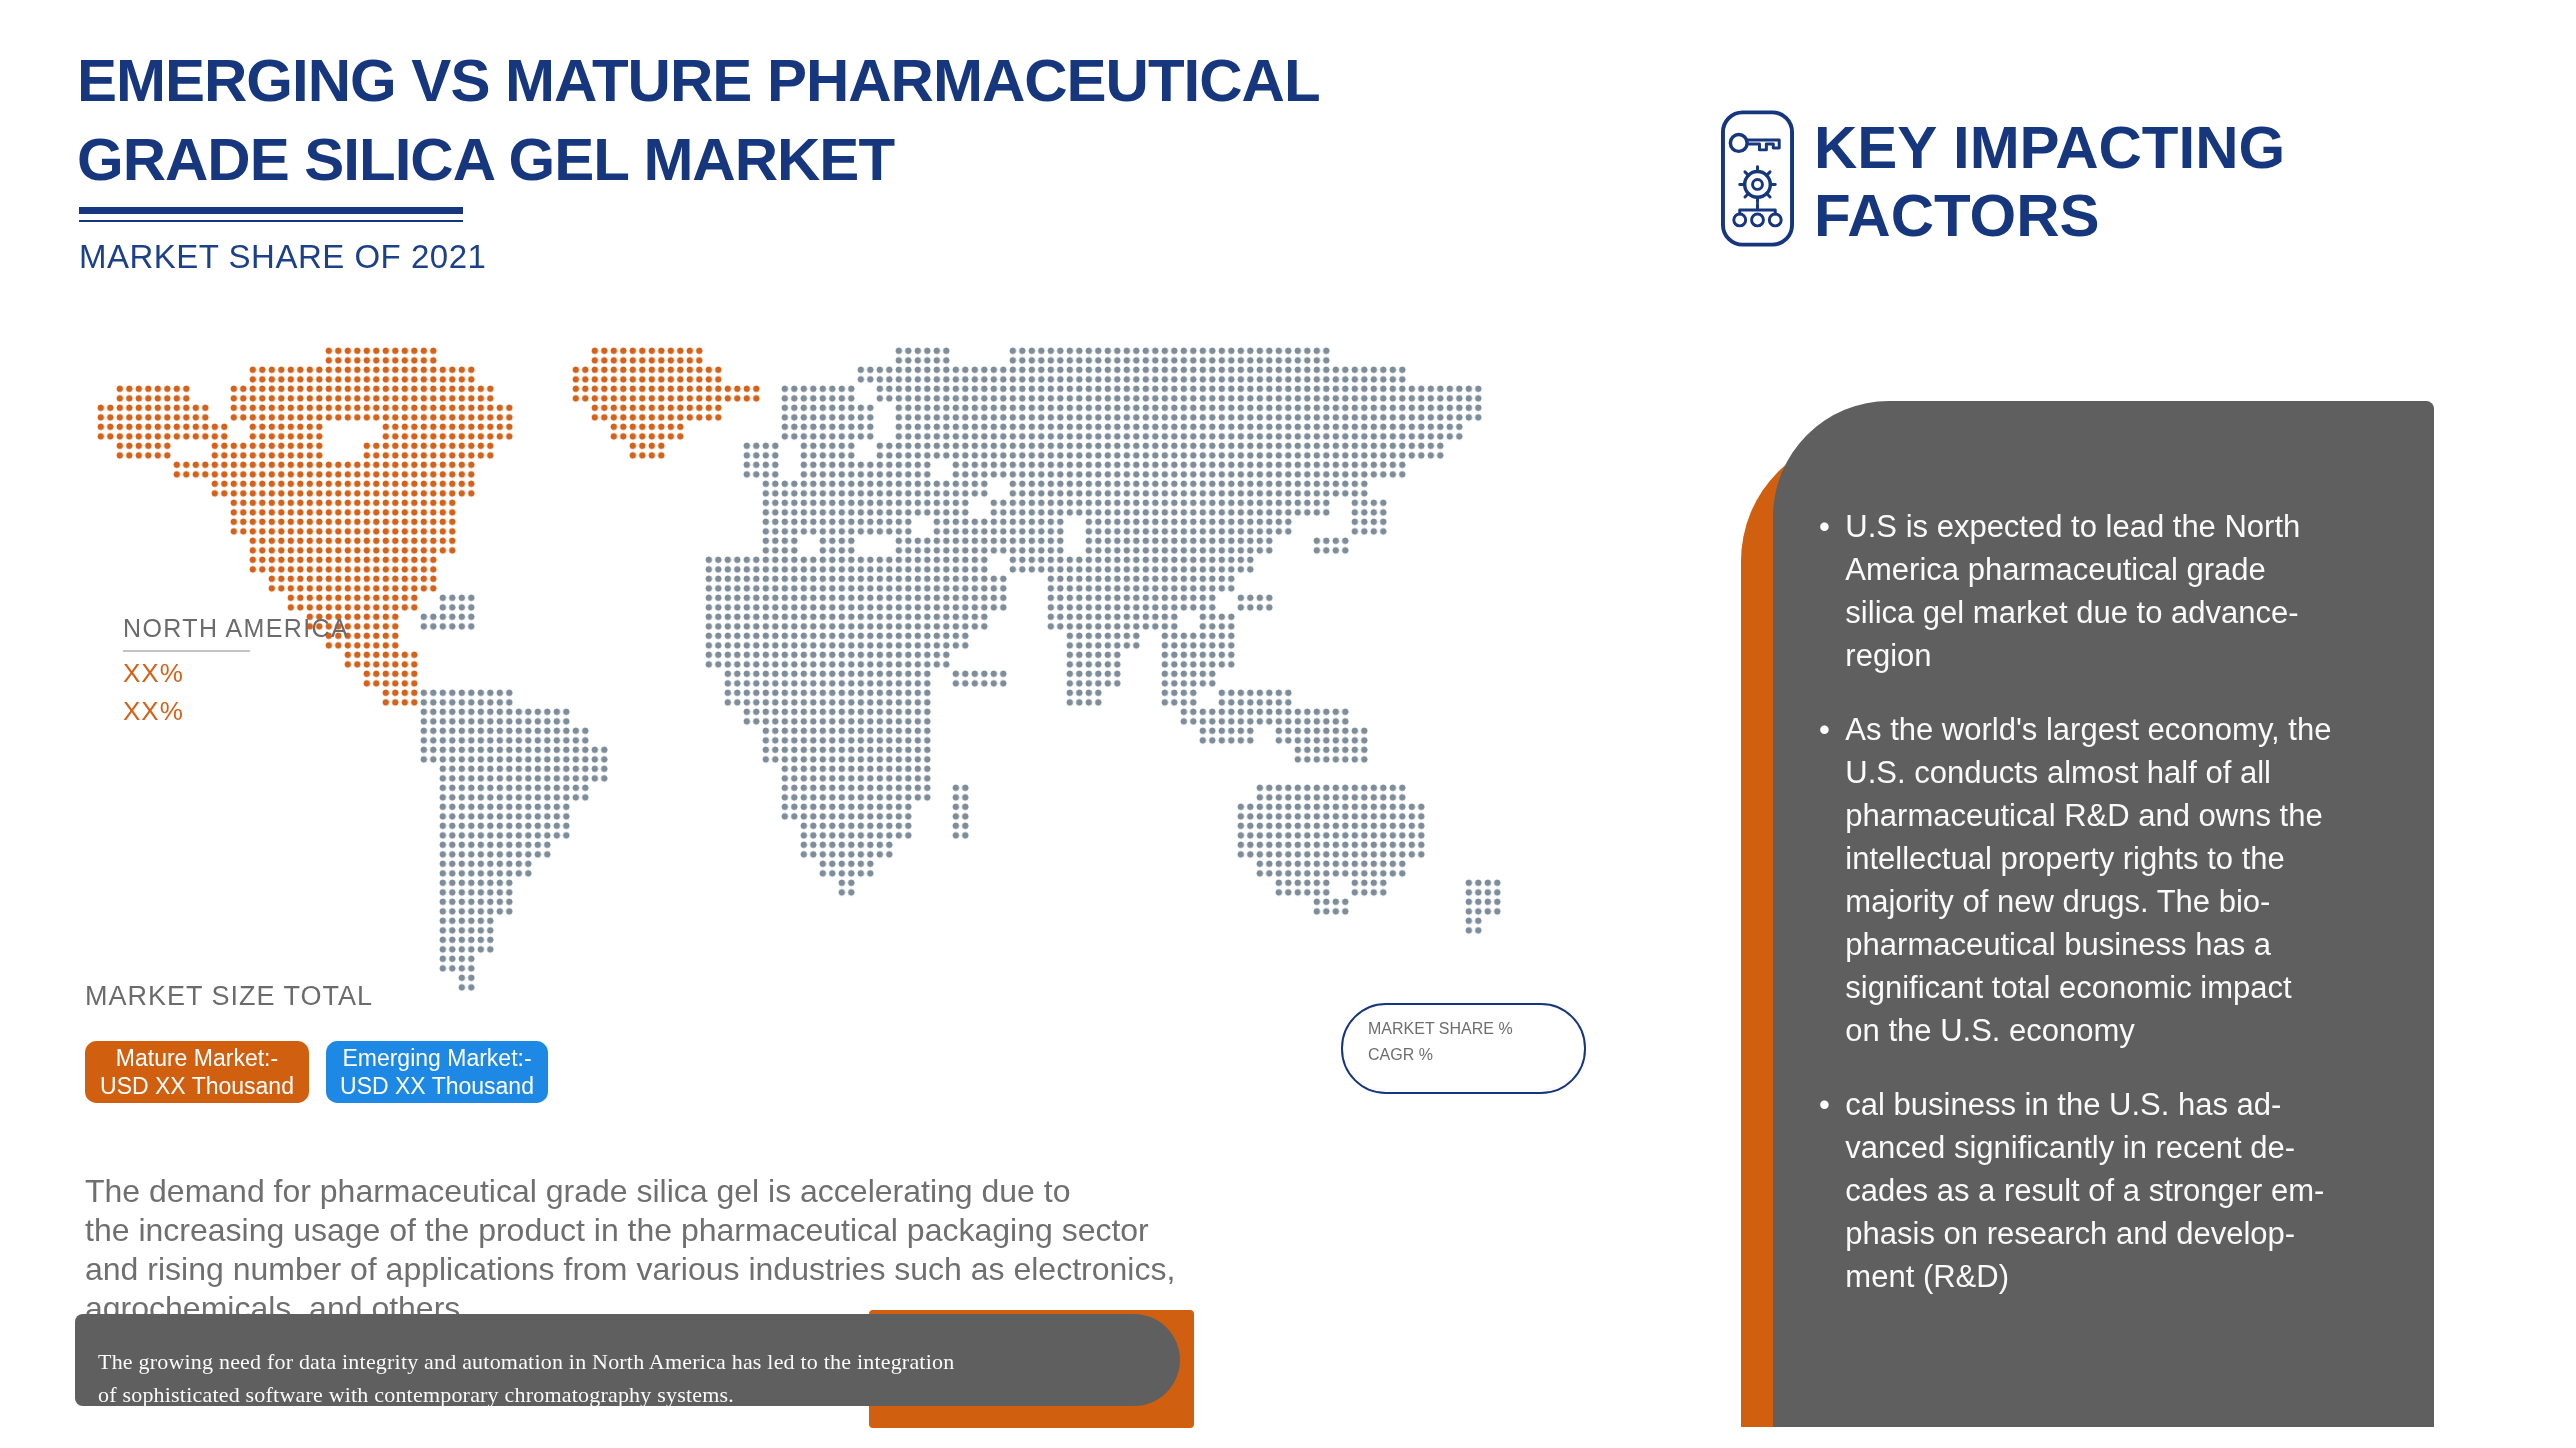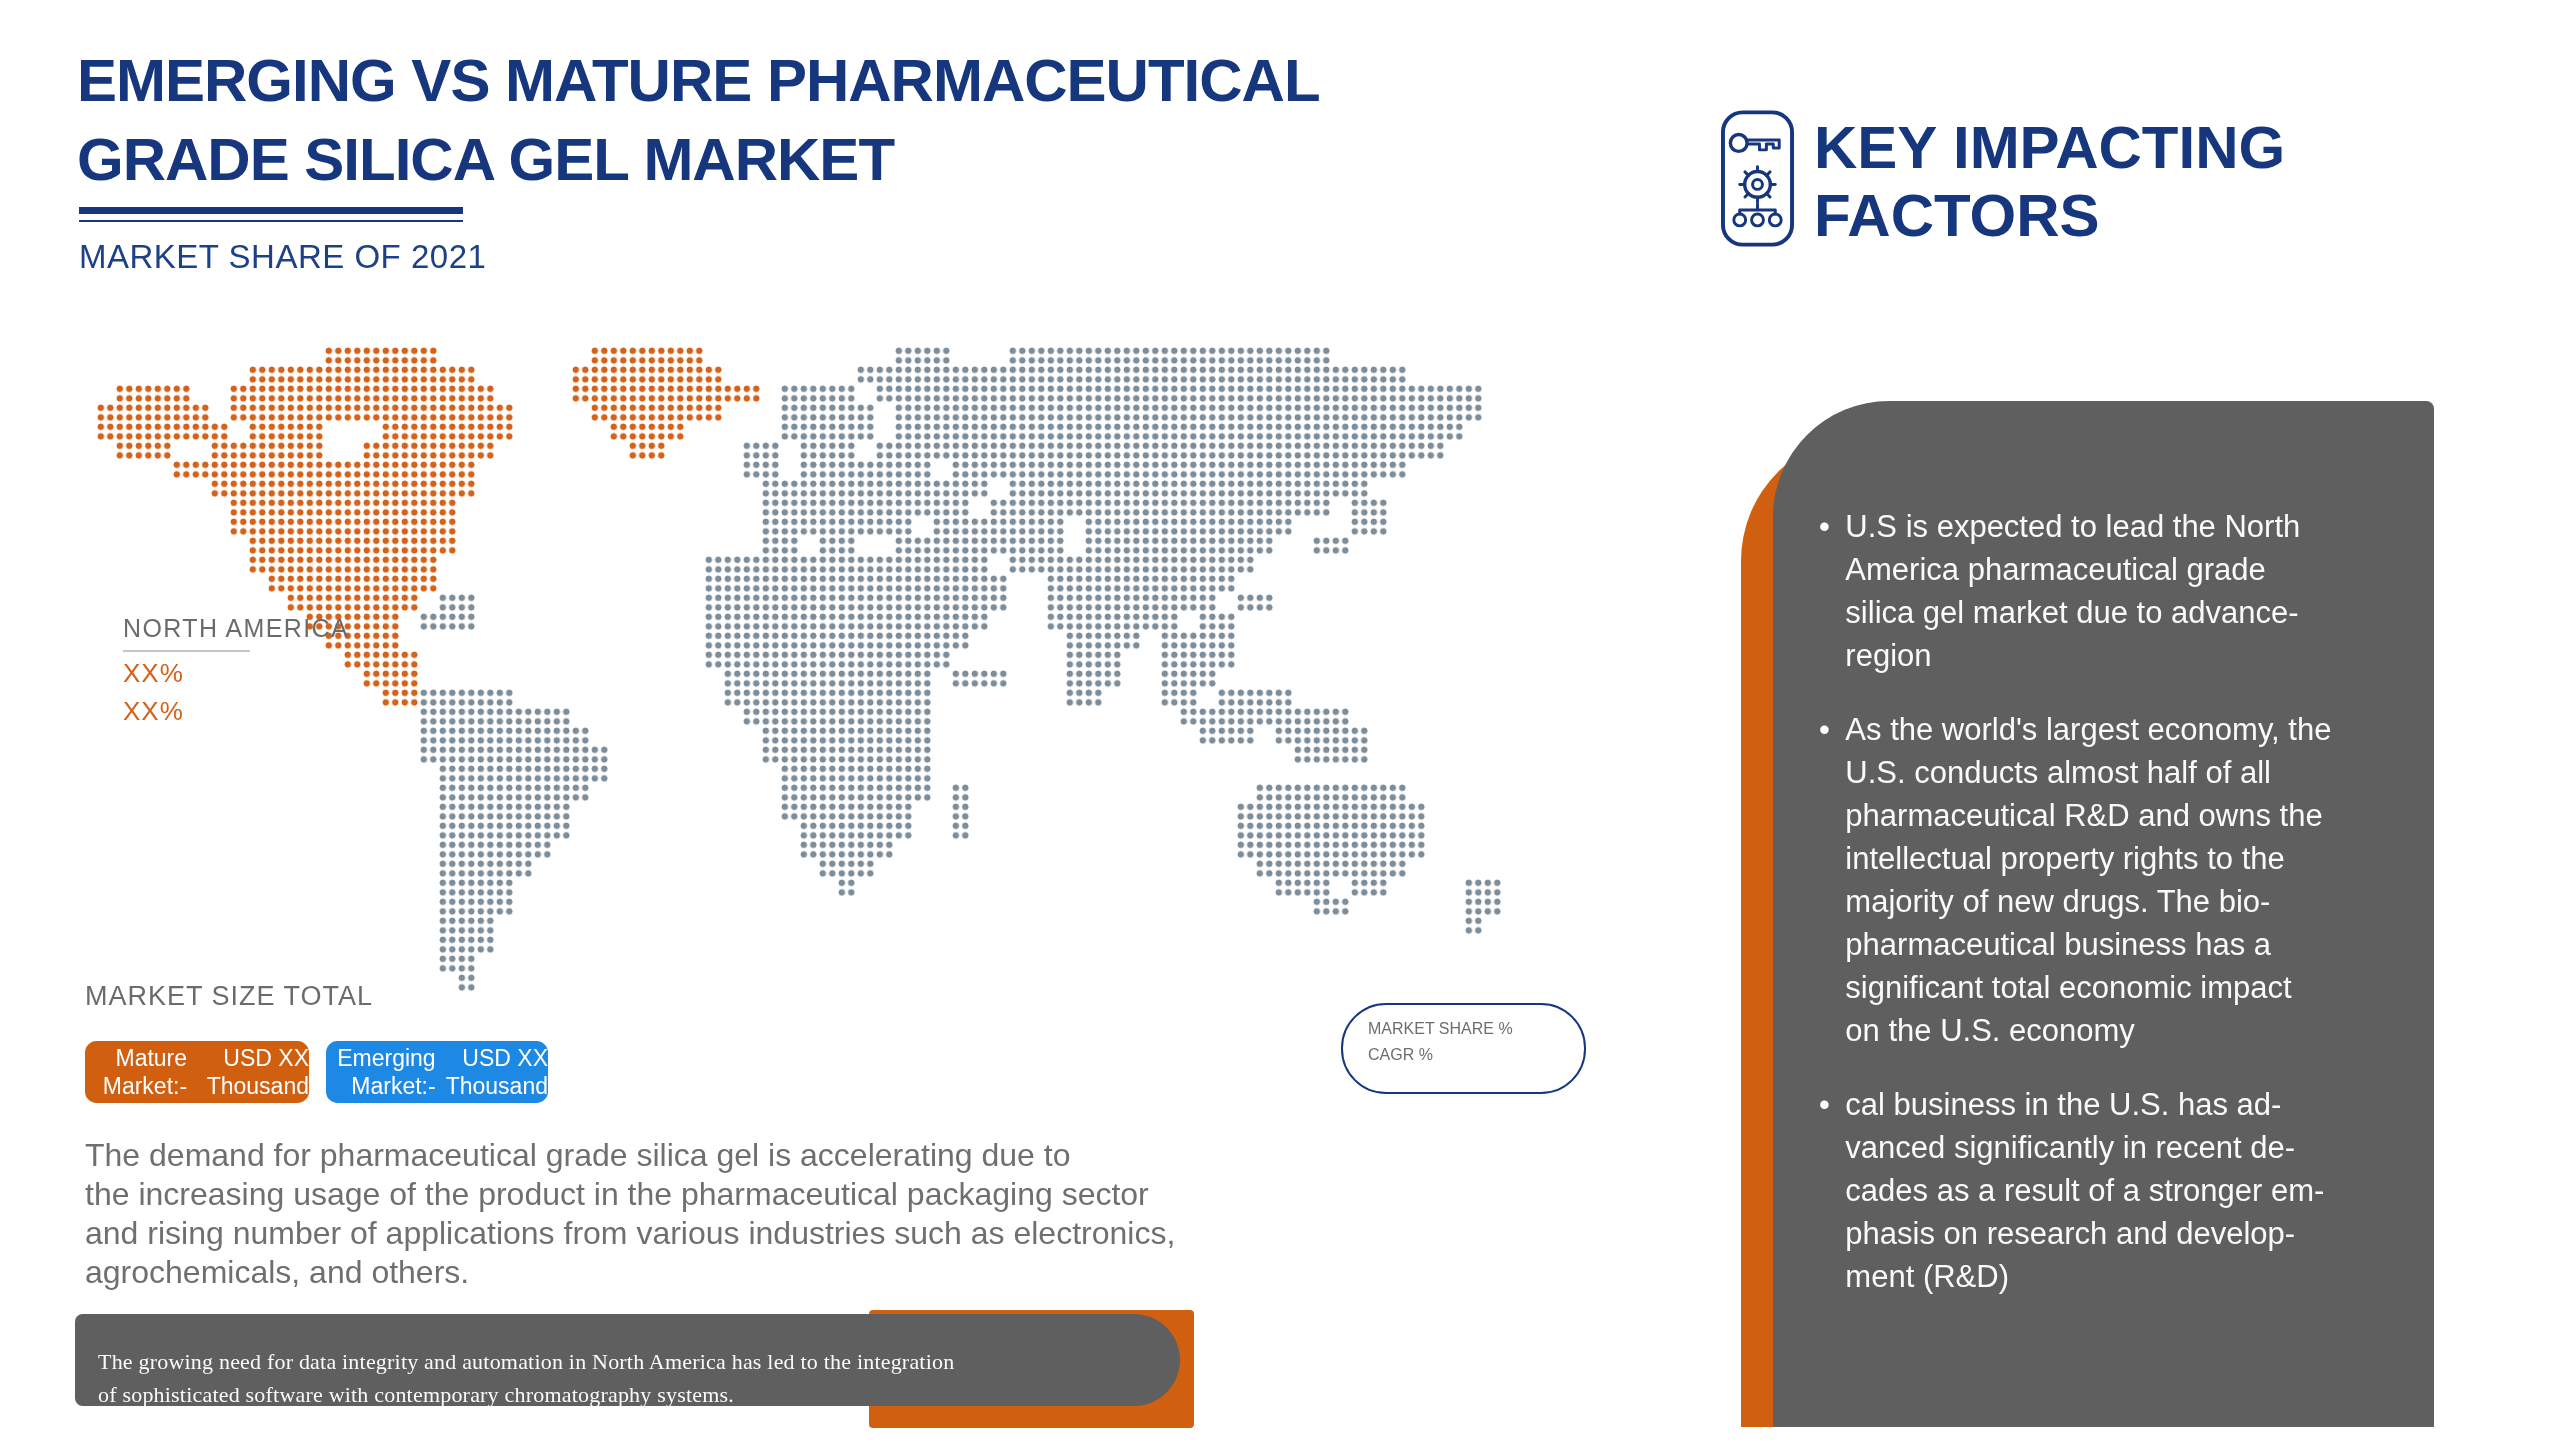--- a/index.html
+++ b/index.html
@@ -36,32 +36,32 @@
 
   
   .na-label{position:absolute;left:123px;top:614px;z-index:2;background:rgba(255,255,255,0.0);}
   .na-name{font-size:25px;color:#6B6B6B;letter-spacing:1.4px;}
   .na-line{width:127px;height:1.9px;background:#C4C4C4;margin-top:6.8px;}
   .na-pct{font-size:26px;color:var(--map-dot-orange);margin-top:6.8px;letter-spacing:1px;}
 
   
   .ms-heading{position:absolute;left:85px;top:981px;font-size:27px;color:#6B6B6B;letter-spacing:1px;z-index:2;}
   .btn{position:absolute;top:1041px;height:62px;border-radius:11.6px;color:#fff;font-size:23px;line-height:28px;
-       display:flex;flex-direction:row;align-items:center;justify-content:center;text-align:right;z-index:2;cursor:pointer;border:none;}
+       display:flex;flex-direction:column;align-items:center;justify-content:center;text-align:right;z-index:2;cursor:pointer;border:none;}
   .btn-orange{left:85px;width:224px;background:var(--orange);}
   .btn-blue{left:326px;width:222px;background:var(--blue);}
 
   
   .oval{position:absolute;left:1341px;top:1003px;width:245px;height:91px;border:2.9px solid var(--navy);
         border-radius:45px;padding:14.5px 0 0 25px;z-index:2;}
   .oval div{font-size:16px;color:var(--text-gray);}
   .oval div + div{margin-top:8.7px;}
 
   
-  .para{position:absolute;left:85px;top:1136px;font-size:32px;line-height:39px;color:#6F6F6F;white-space:nowrap;z-index:2;}
+  .para{position:absolute;left:85px;top:1172px;font-size:32px;line-height:39px;color:#6F6F6F;white-space:nowrap;z-index:2;}
 
   
   .note-accent{position:absolute;left:869px;top:1310px;width:325px;height:118px;background:var(--orange);border-radius:3.9px;z-index:1;}
   .note-box{position:absolute;left:75px;top:1314px;width:1105px;height:92px;background:var(--panel-gray);
             border-radius:13.5px 81px 81px 13.5px;padding:31px 0 0 23px;z-index:2;font-family:Liberation Serif, serif;}
   .note-text div{font-size:22px;line-height:33px;color:#FAFAFA;white-space:nowrap;letter-spacing:0.2px;}
 
   
   .kf-icon{position:absolute;left:1720px;top:108px;width:75px;height:141px;z-index:2;}
   .kf-icon svg{width:100%;height:100%;display:block;}

